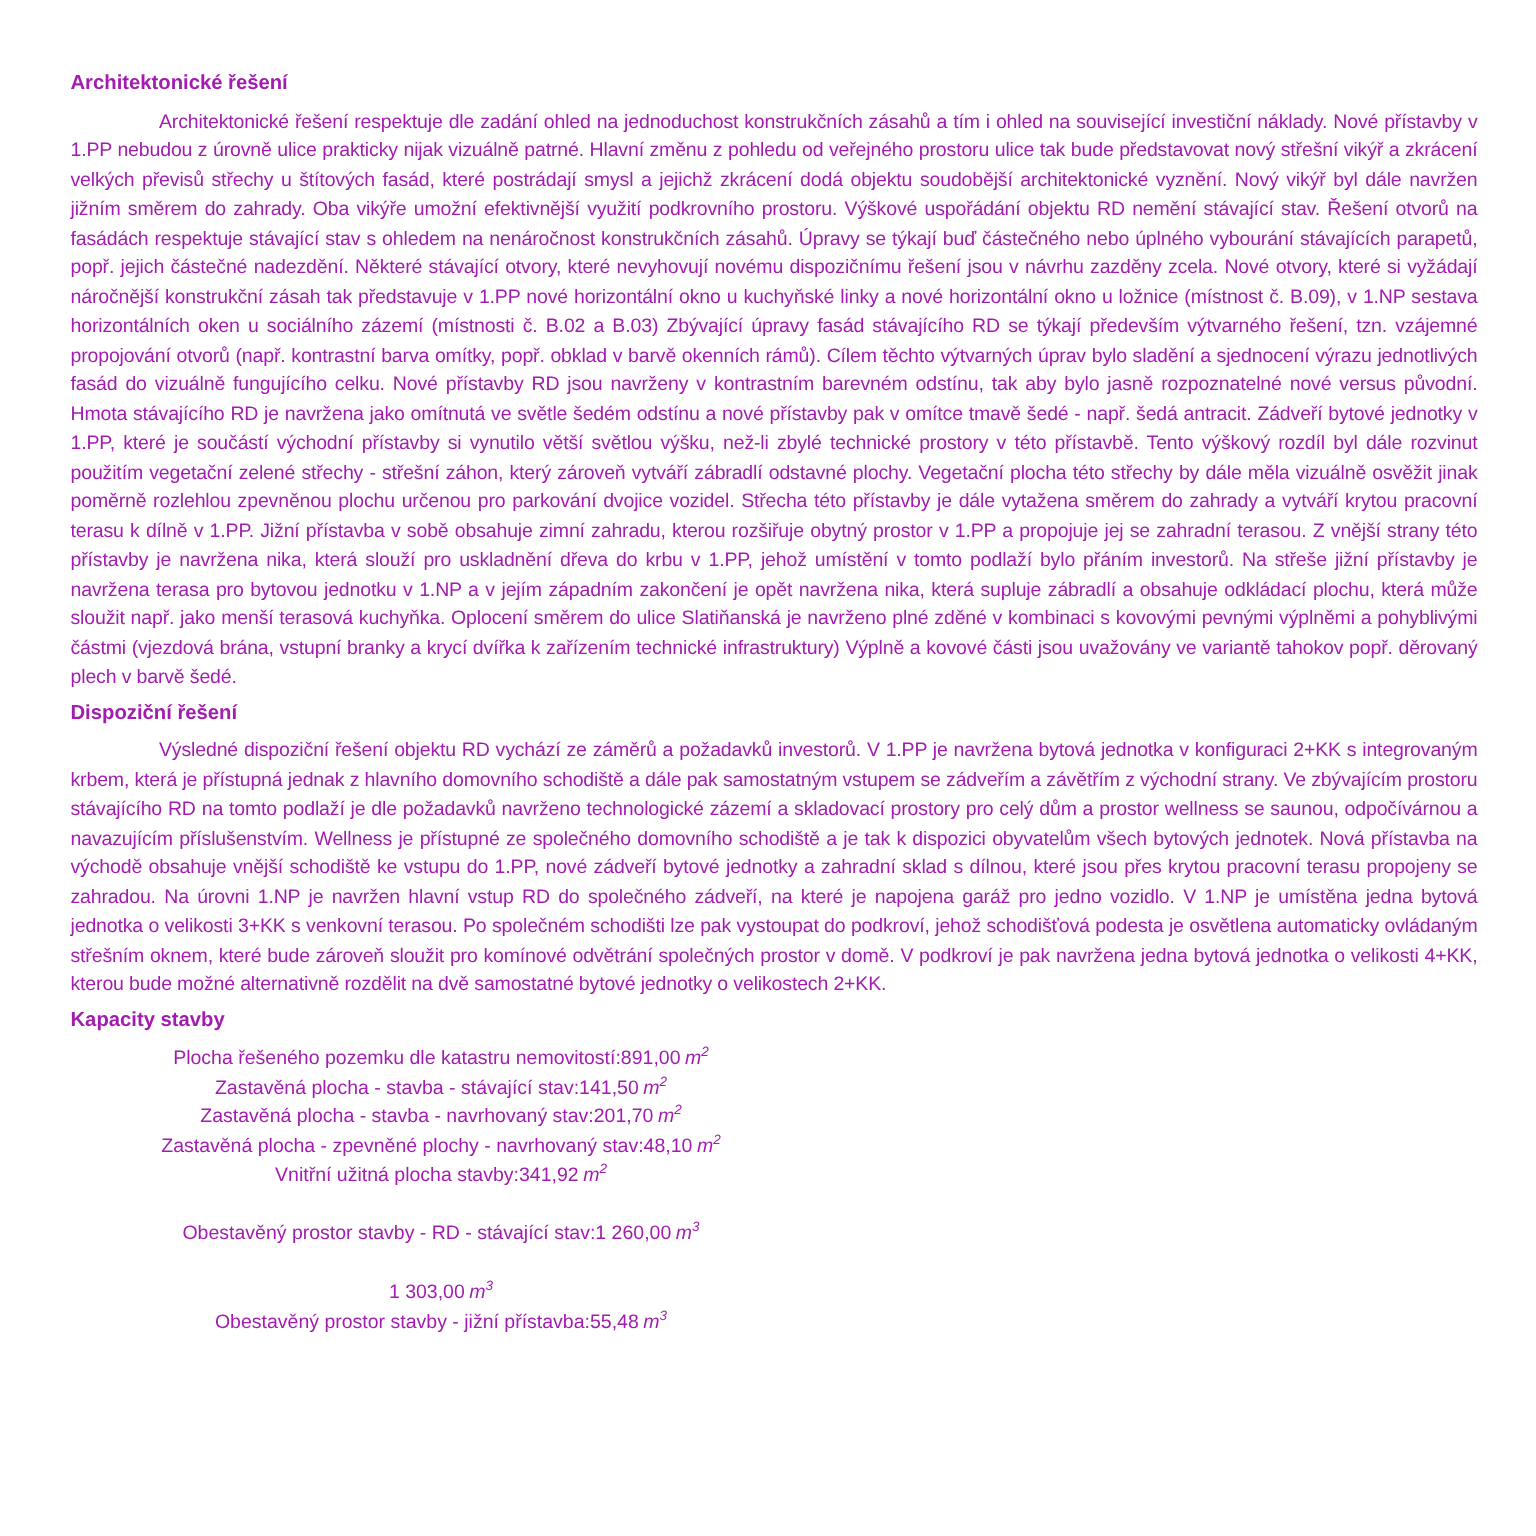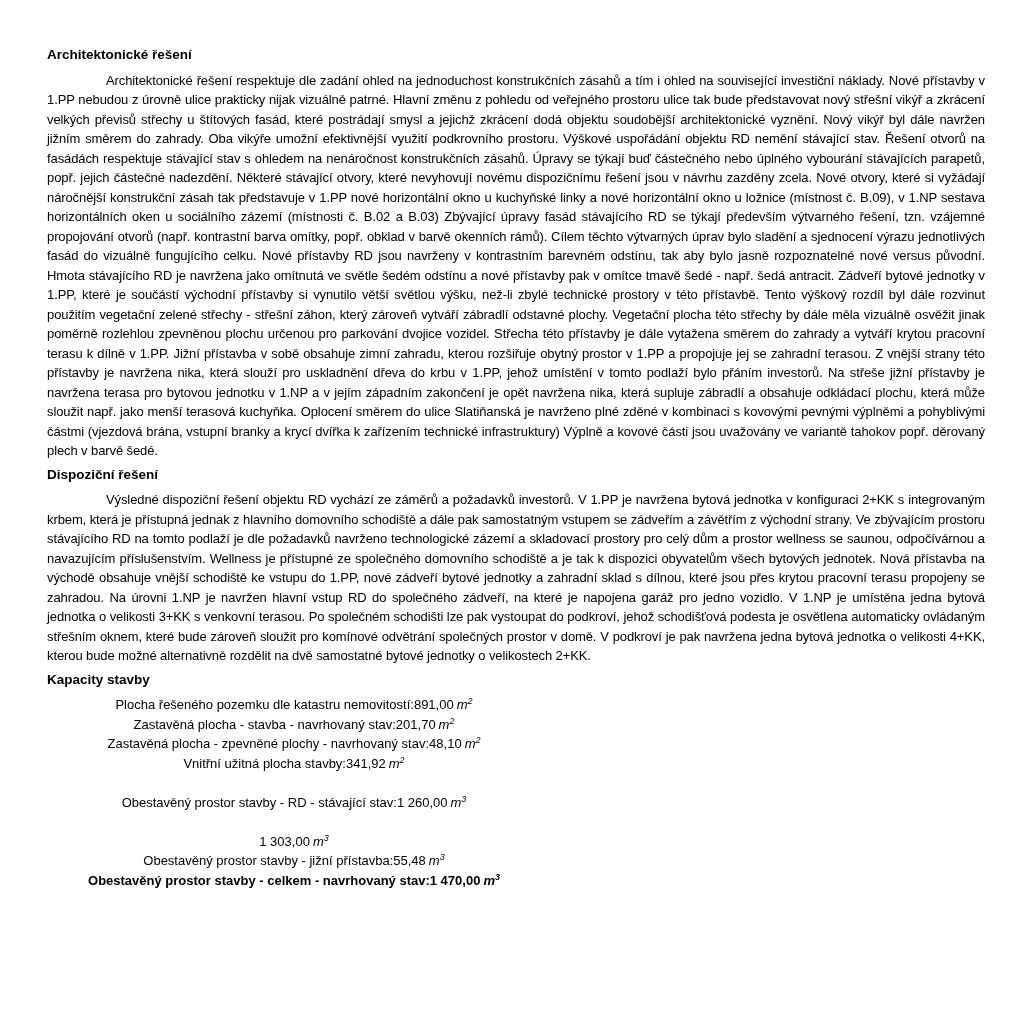--- a/index.html
+++ b/index.html
@@ -7,21 +7,21 @@
     padding: 0;
     background: #ffffff;
   }
   .page {
     position: relative;
     width: 1024px;
     height: 1024px;
     box-sizing: border-box;
     background: #ffffff;
     padding: 45px 39px 0 47px;
-    color: #000000;
+    color: #a21caf;
     font-family: "Liberation Sans", "DejaVu Sans", sans-serif;
     font-size: 13px;
     line-height: 19.5px;
     overflow: hidden;
   }
   .section-heading {
     font-weight: bold;
     font-size: 13.5px;
     margin: 0 0 6px 0;
   }
@@ -85,20 +85,24 @@
   <div>
     <h2 class="section-heading spaced">Kapacity stavby</h2>
 
     <div class="capacity-table">
 
       <div class="cap-row">
         <span class="cap-label">Plocha řešeného pozemku dle katastru nemovitostí:</span>
         <span class="cap-value"><span>891,00</span><span class="unit"><span>m</span><sup>2</sup></span></span>
       </div>
 
+      <div class="cap-row">
+        <span class="cap-label">Zastavěná plocha - stavba - stávající stav:</span>
+        <span class="cap-value"><span>141,50</span><span class="unit"><span>m</span><sup>2</sup></span></span>
+      </div>
 
       <div class="cap-row">
         <span class="cap-label">Zastavěná plocha - stavba - navrhovaný stav:</span>
         <span class="cap-value"><span>201,70</span><span class="unit"><span>m</span><sup>2</sup></span></span>
       </div>
 
       <div class="cap-row">
         <span class="cap-label">Zastavěná plocha - zpevněné plochy - navrhovaný stav:</span>
         <span class="cap-value"><span>48,10</span><span class="unit"><span>m</span><sup>2</sup></span></span>
       </div>
@@ -120,21 +124,17 @@
       <div class="cap-row">
         <span class="cap-value"><span>1 303,00</span><span class="unit"><span>m</span><sup>3</sup></span></span>
       </div>
 
 
       <div class="cap-row">
         <span class="cap-label">Obestavěný prostor stavby - jižní přístavba:</span>
         <span class="cap-value"><span>55,48</span><span class="unit"><span>m</span><sup>3</sup></span></span>
       </div>
 
-      <div class="cap-row bold">
-        <span class="cap-label">Obestavěný prostor stavby - celkem - navrhovaný stav:</span>
-        <span class="cap-value"><span>1 470,00</span><span class="unit"><span>m</span><sup>3</sup></span></span>
-      </div>
 
     </div>
   </div>
 
 </div>
 
 </body></html>

